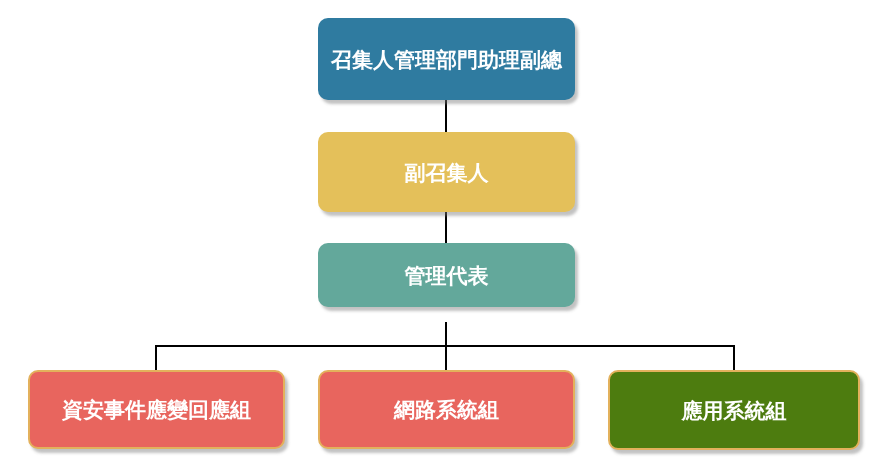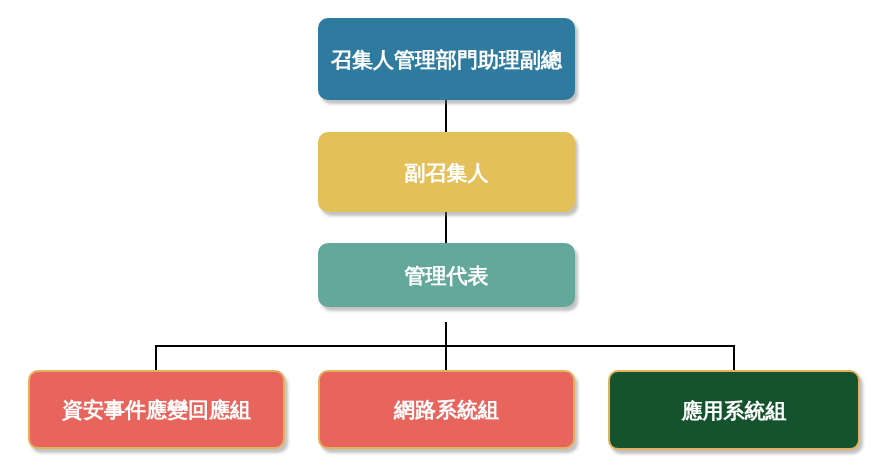--- a/index.html
+++ b/index.html
@@ -71,17 +71,17 @@
   </div>
 
   <div class="node team" style="left: 28px; top: 370px; background-color: rgb(232, 101, 94); border-color: rgb(227, 177, 92);">
     <div class="line">資安事件應變回應組</div>
   </div>
 
   <div class="node team" style="left: 318px; top: 370px; background-color: rgb(232, 101, 94); border-color: rgb(227, 177, 92);">
     <div class="line">網路系統組</div>
   </div>
 
-  <div class="node team" style="left: 608px; top: 370px; width: 252px; height: 80px; background-color: #14532d; border-color: rgb(227, 177, 92);">
+  <div class="node team" style="left: 608px; top: 370px; width: 252px; height: 80px; background-color: #4d7c0f; border-color: rgb(227, 177, 92);">
     <div class="line">應用系統組</div>
   </div>
 
 </div>
 
 </body></html>

